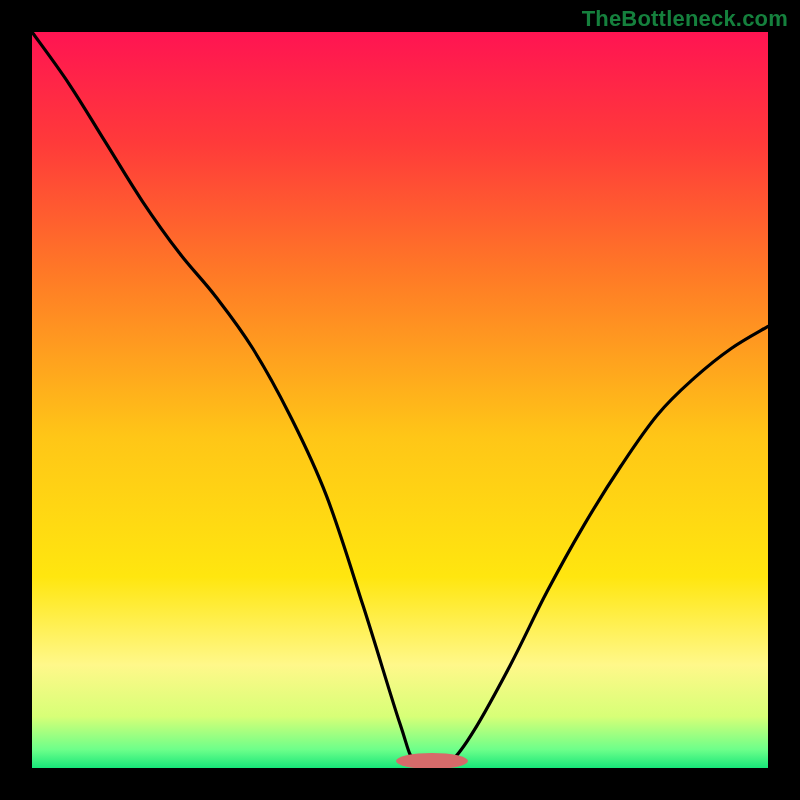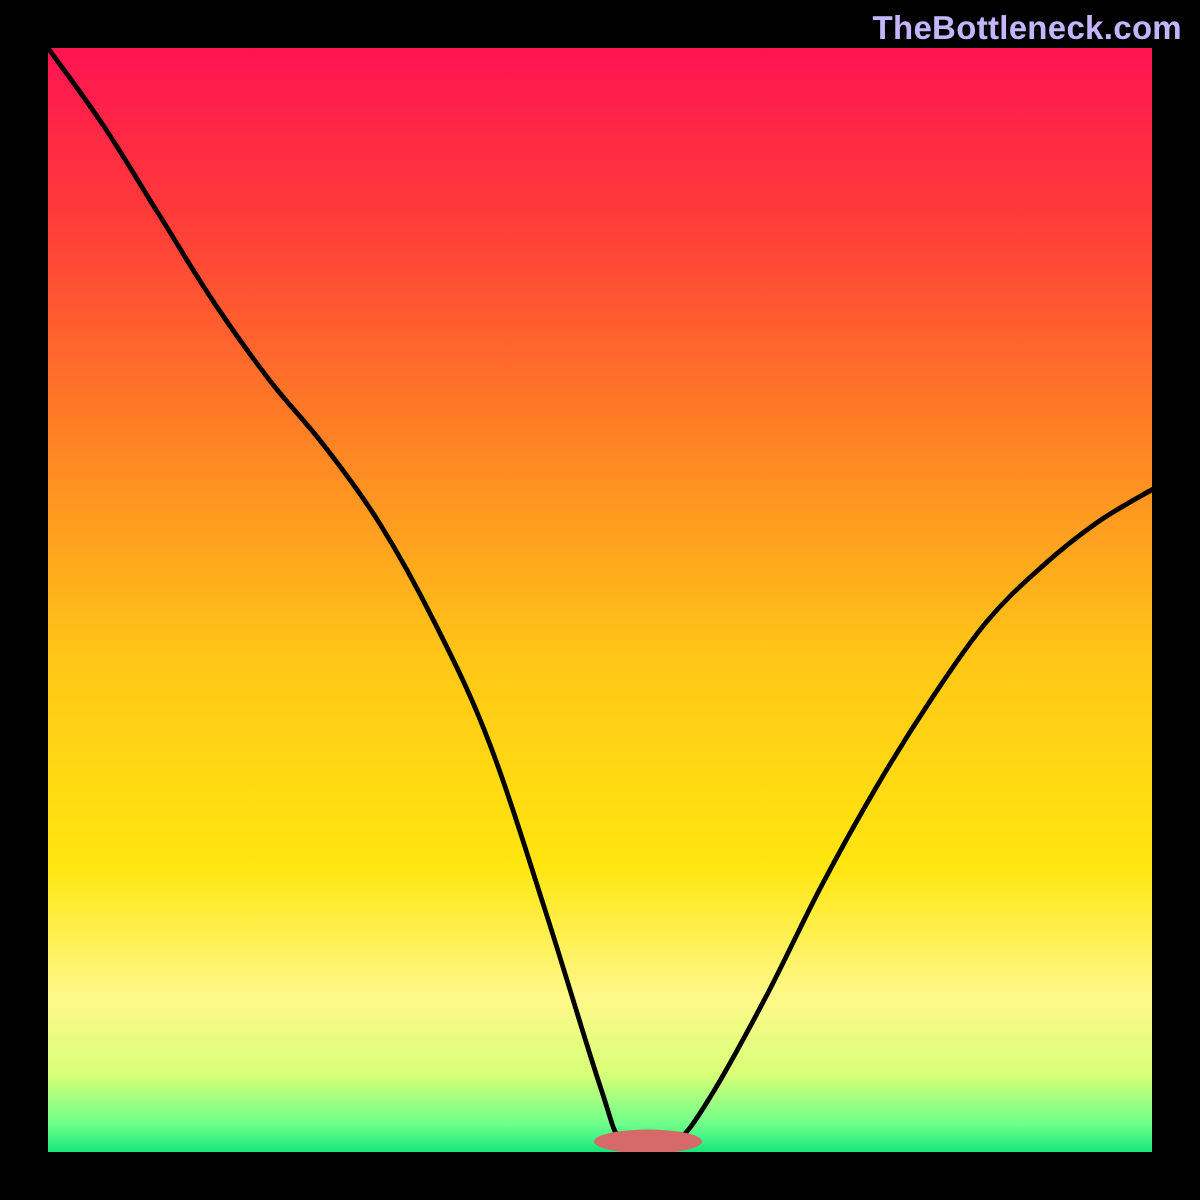--- a/index.html
+++ b/index.html
@@ -25,21 +25,21 @@
     width: 736px;
     height: 736px;
   }
   .watermark {
     position: absolute;
     top: 6px;
     right: 12px;
     font-family: Arial, Helvetica, sans-serif;
     font-size: 22px;
     font-weight: 600;
-    color: #c4b5fd;
+    color: #15803d;
     letter-spacing: 0.2px;
   }
   svg {
     display: block;
   }
 </style>
 </head>
 <body>
 
 <div class="frame">

